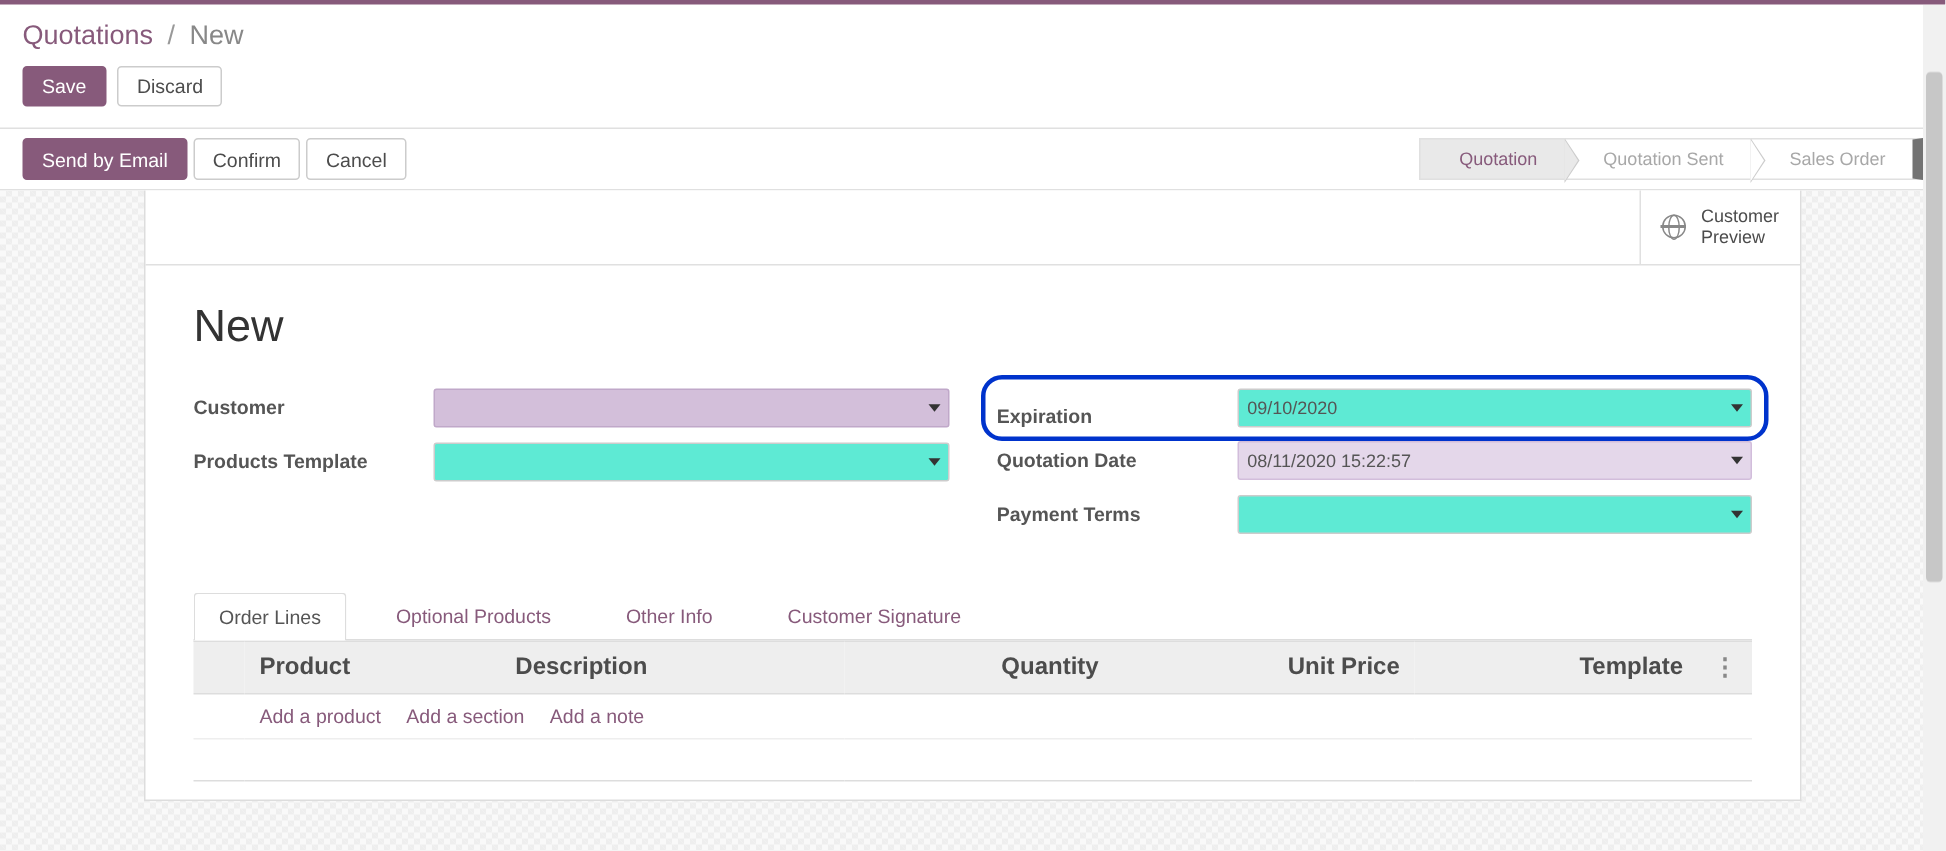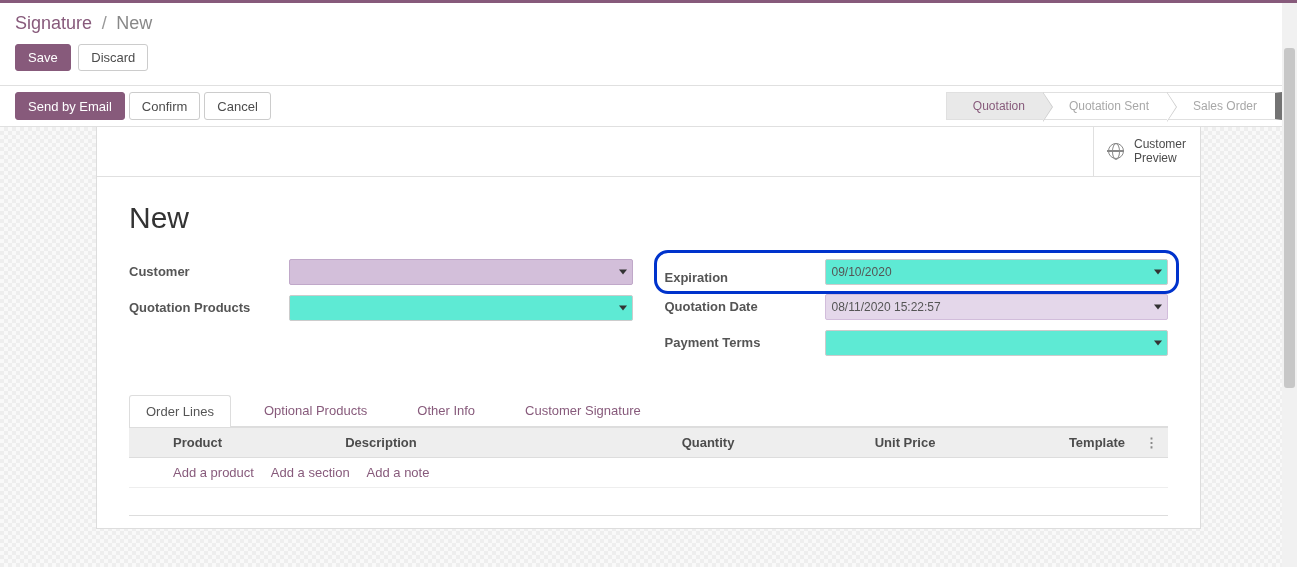--- a/index.html
+++ b/index.html
@@ -70,37 +70,37 @@
 
 .highlight-box { border: 3px solid #0033cc; border-radius: 14px; padding: 6px 8px; margin: -9px -11px 0 -11px; display:flex; align-items:flex-end;}
 .highlight-box .flabel{width:160px;}
 .highlight-box .finput{flex:1;}
 
 .tabs { border-bottom: 1px solid #ddd; display:flex; gap:16px; }
 .tab { padding: 8px 16px; color: #875a7b; cursor:pointer; border: 1px solid transparent; border-bottom:none; border-radius: 3px 3px 0 0; font-size:13px;}
 .tab.active { color:#555; border-color:#ddd; background:#fff; position:relative; top:1px;}
 
 .grid-table { width:100%; border-collapse: collapse; margin-top:0;}
-.grid-table th { text-align:left; font-weight:bold; background:#eee; border-bottom:1px solid #ddd; border-top:1px solid #ddd; padding:7px 10px; font-size:13px;}
+.grid-table th { text-align:left; font-weight:bold; background:#eee; border-bottom:1px solid #ddd; border-top:1px solid #ddd; padding:7px 10px; font-size:16px;}
 .grid-table th.right { text-align:right;}
 .grid-table th.handle { width:34px;}
 .grid-table th.kebab { width:24px; text-align:center; color:#888;}
 .grid-table td { padding:7px 10px; border-bottom:1px solid #eee; font-size:13px;}
 .addlinks a { color:#875a7b; text-decoration:none; margin-right:14px; cursor:pointer;text-align:right;}
 
 .scrollbar { position: fixed; right: 0; top: 3px; bottom:0; width: 15px; background: #f1f1f1; }
 .scroll-thumb { position:absolute; left:2px; right:2px; top: 45px; height: 340px; background: #c7c7c7; border-radius: 3px; }
 </style>
 </head>
 <body>
 
 <div class="top-border"></div>
 
 <div class="breadcrumb-bar">
-  <a href="#">Signature</a>
+  <a href="#">Quotations</a>
   <span class="sep">/</span>
   <span class="current">New</span>
 </div>
 
 <div class="save-row">
   <button class="btn btn-primary">Save</button>
   <button class="btn">Discard</button>
 </div>
 
 <div class="statusbar-row">
@@ -132,21 +132,21 @@
       <div class="fields-grid">
         <div class="fcol">
           <div class="frow">
             <div class="flabel">Customer</div>
             <div class="finput">
               <div class="box hl"></div>
               <div class="caret"></div>
             </div>
           </div>
           <div class="frow">
-            <div class="flabel">Quotation Products</div>
+            <div class="flabel">Products Template</div>
             <div class="finput">
               <div class="box"></div>
               <div class="caret"></div>
             </div>
           </div>
         </div>
 
         <div class="fcol">
           <div class="highlight-box">
             <div class="flabel">Expiration</div>

